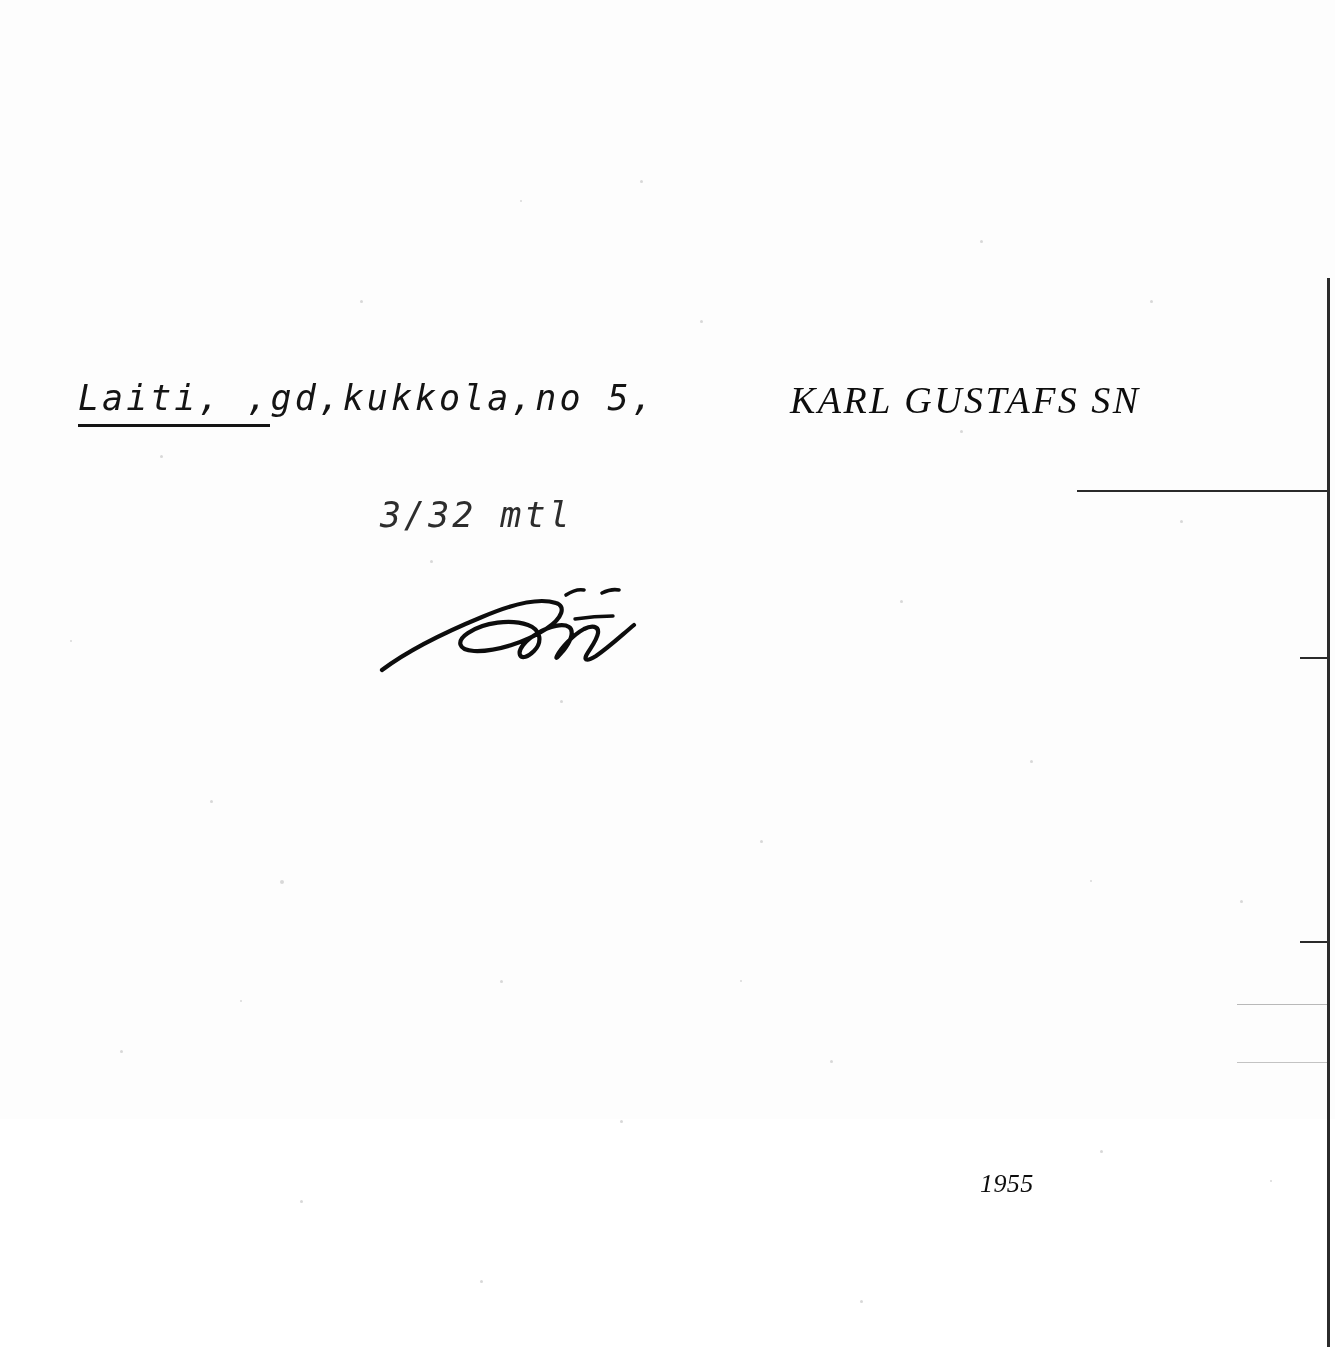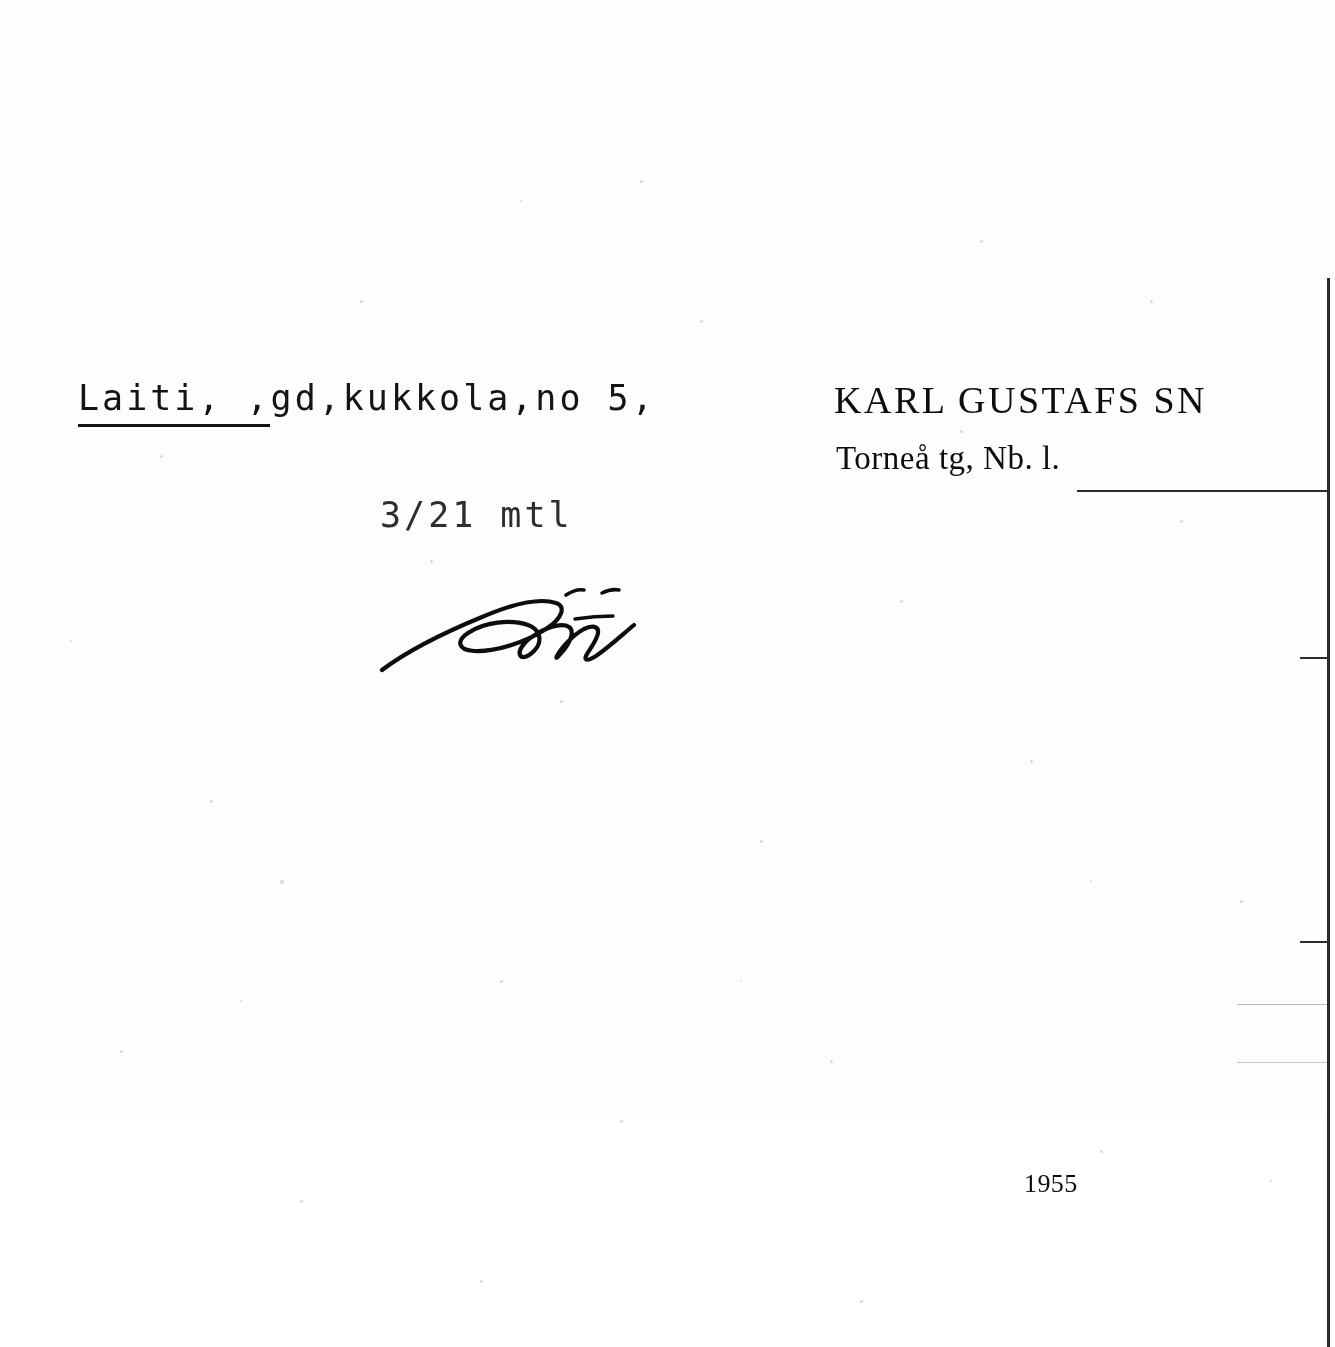--- a/index.html
+++ b/index.html
@@ -16,20 +16,21 @@
     color: #111111;
   }
 
   
   #card-sheet {
     position: absolute;
     left: 0; top: 0;
     width: 1335px;
     height: 1119px;
     background: #fdfdfd;
+    font-style: italic;
   }
 
   
   .speck {
     position: absolute;
     background: #d8d8d8;
     border-radius: 50%;
     pointer-events: none;
   }
 
@@ -111,21 +112,20 @@
     font-size: 35px;
     letter-spacing: 3px;
   }
 
   
   .printed {
     position: absolute;
     font-family: "Liberation Serif", serif;
     color: #0d0d0d;
     white-space: pre;
-    margin-left: 44px;
   }
   #parish-name {
     left: 790px;
     top: 378px;
     font-size: 38px;
     letter-spacing: 2.5px;
   }
   #parish-sub {
     left: 792px;
     top: 440px;
@@ -166,23 +166,22 @@
   <div class="rule" id="rule-top"></div>
   <div class="rule" id="rule-mid"></div>
   <div class="rule" id="rule-lower-1"></div>
   <div class="rule" id="rule-lower-2"></div>
   <div class="rule" id="rule-lower-3"></div>
 
   <div class="typed" id="typed-headline">Laiti, ,gd,kukkola,no 5,</div>
   <div id="headline-underline"></div>
 
   <div class="printed" id="parish-name">KARL GUSTAFS SN</div>
-  <div class="printed" id="parish-sub">Torneå tg, Nb. l.</div>
-
-  <div class="typed" id="typed-mtl">3/21 mtl</div>
+
+  <div class="typed" id="typed-mtl">3/32 mtl</div>
 
   <div id="signature-wrap">
     <svg width="360" height="125" viewBox="0 0 360 125" fill="none" xmlns="http://www.w3.org/2000/svg">
       <path d="M12 95 C40 74, 78 56, 112 42 C140 30, 168 22, 186 28 C196 31, 193 43, 176 54 C156 67, 126 77, 104 76 C88 75, 86 66, 98 58 C114 47, 141 44, 158 50 C172 55, 172 68, 164 76 C158 82, 152 84, 150 80 C148 75, 154 66, 168 58 C180 51, 193 48, 199 52 C205 56, 200 68, 193 76 C188 82, 185 85, 187 81 C191 73, 203 60, 214 54 C222 50, 229 51, 228 58 C227 66, 218 76, 216 81 C214 86, 218 86, 226 81 C238 73, 252 60, 264 50" stroke="#0d0d0d" stroke-width="4.2" stroke-linecap="round" stroke-linejoin="round"></path>
       <path d="M196 20 C202 16, 209 14, 214 15" stroke="#0d0d0d" stroke-width="3.6" stroke-linecap="round"></path>
       <path d="M232 18 C238 15, 244 14, 249 15" stroke="#0d0d0d" stroke-width="3.6" stroke-linecap="round"></path>
       <path d="M205 44 C218 42, 231 41, 243 41" stroke="#0d0d0d" stroke-width="3.4" stroke-linecap="round"></path>
     </svg>
 
   </div>

